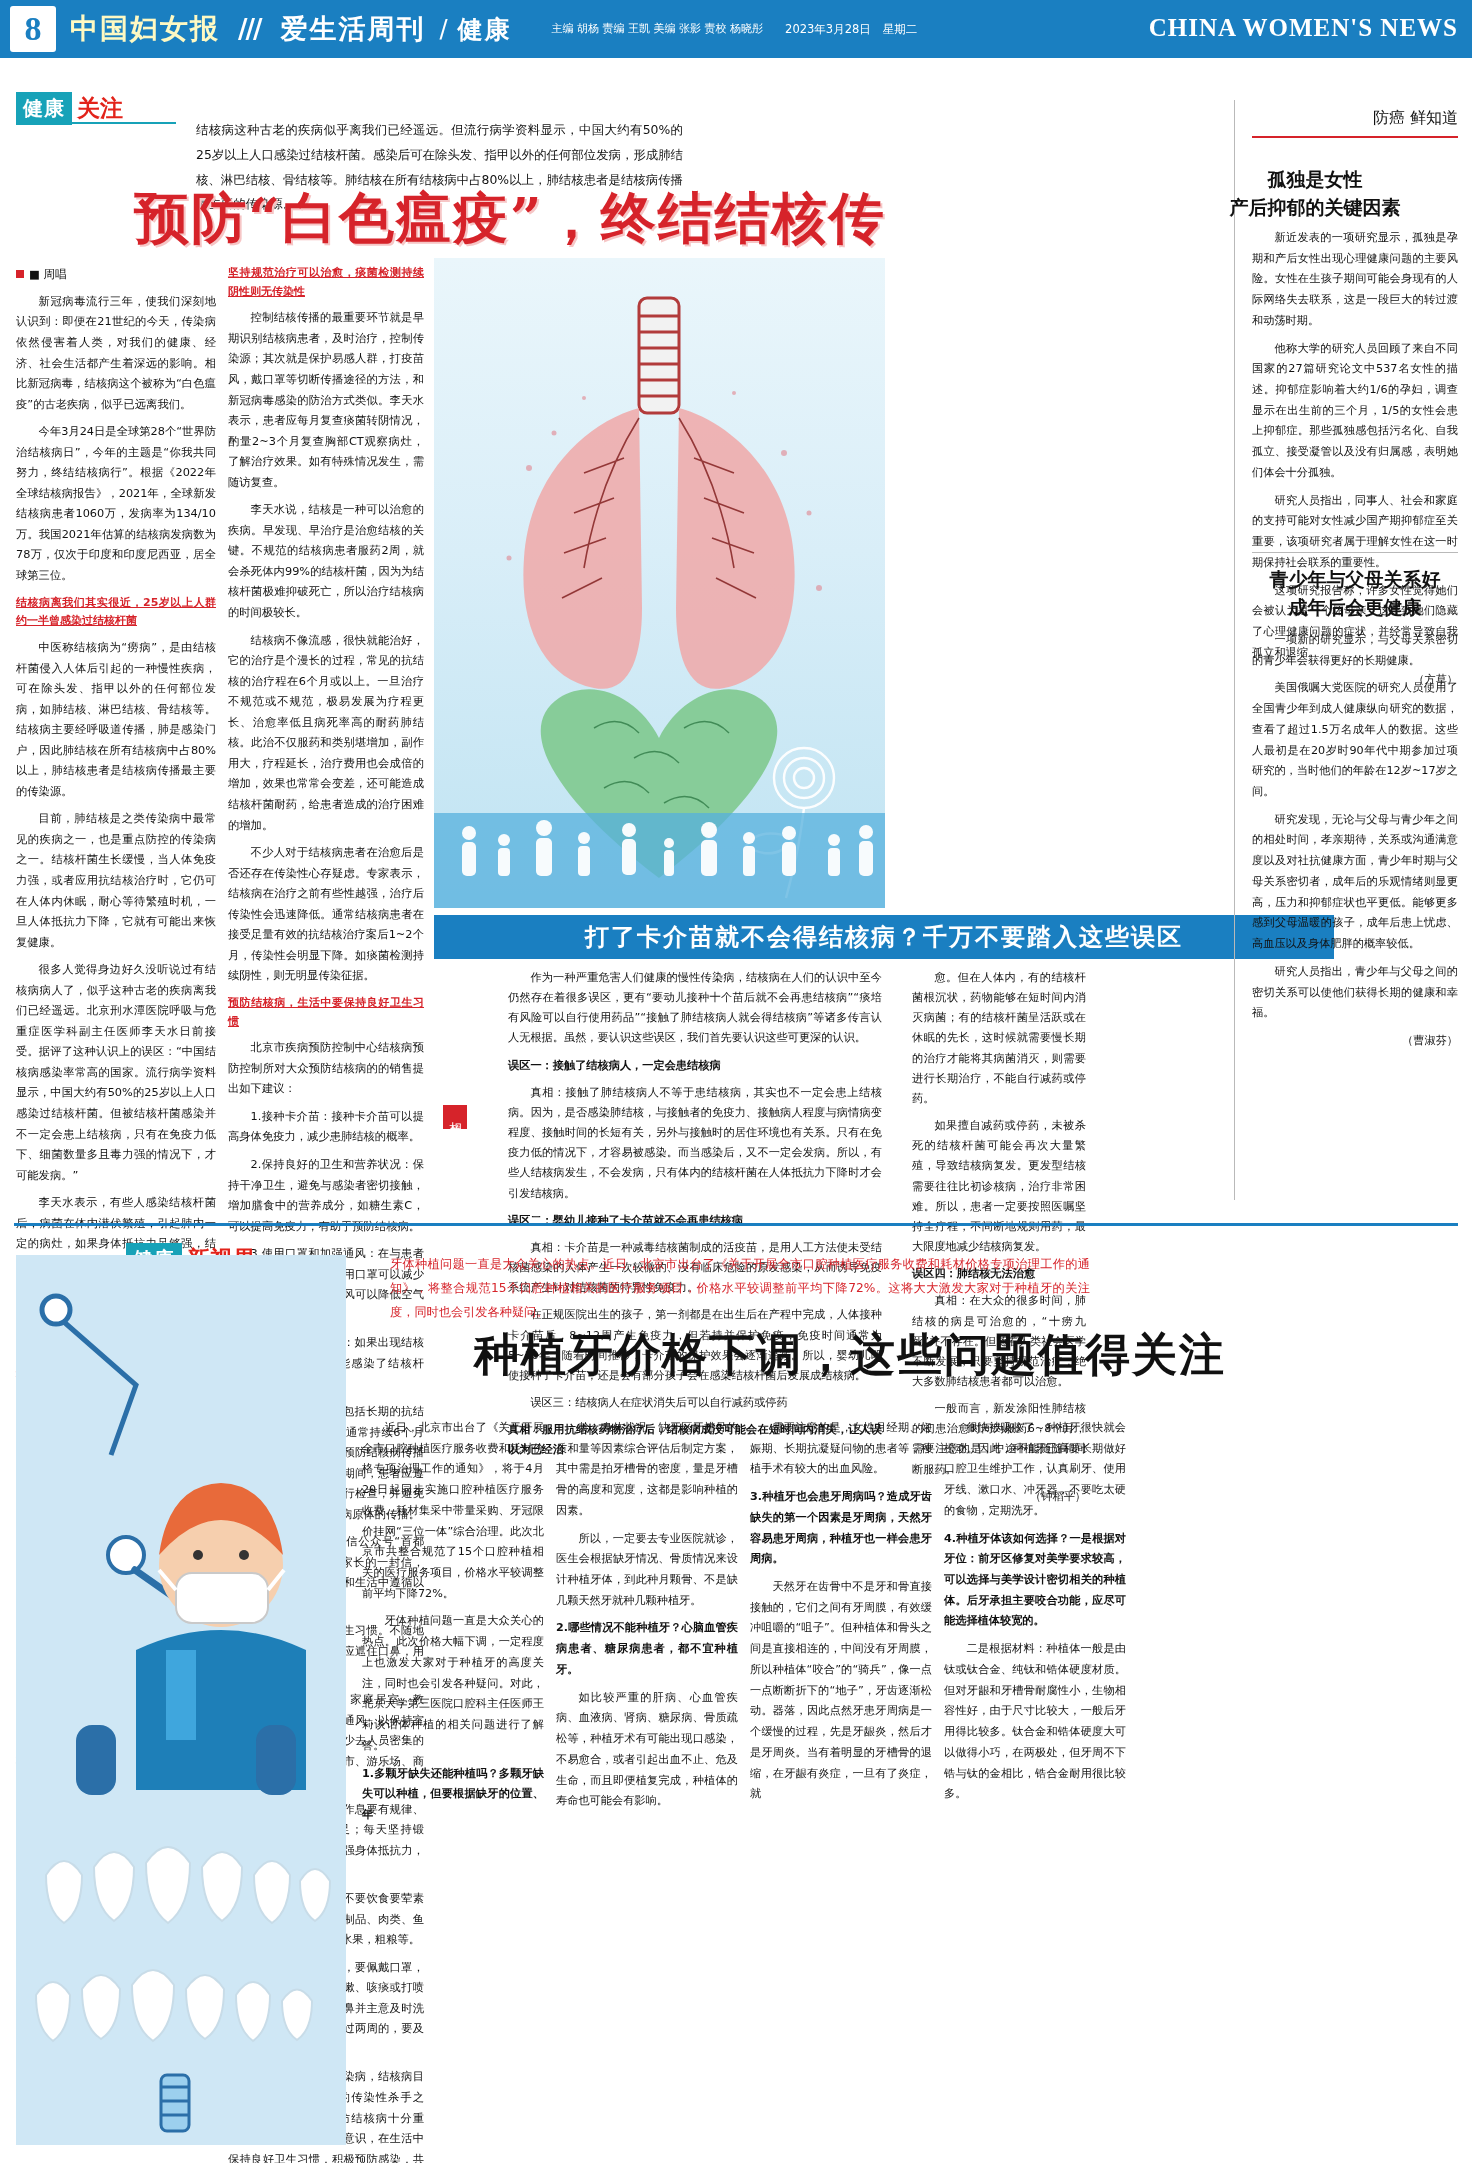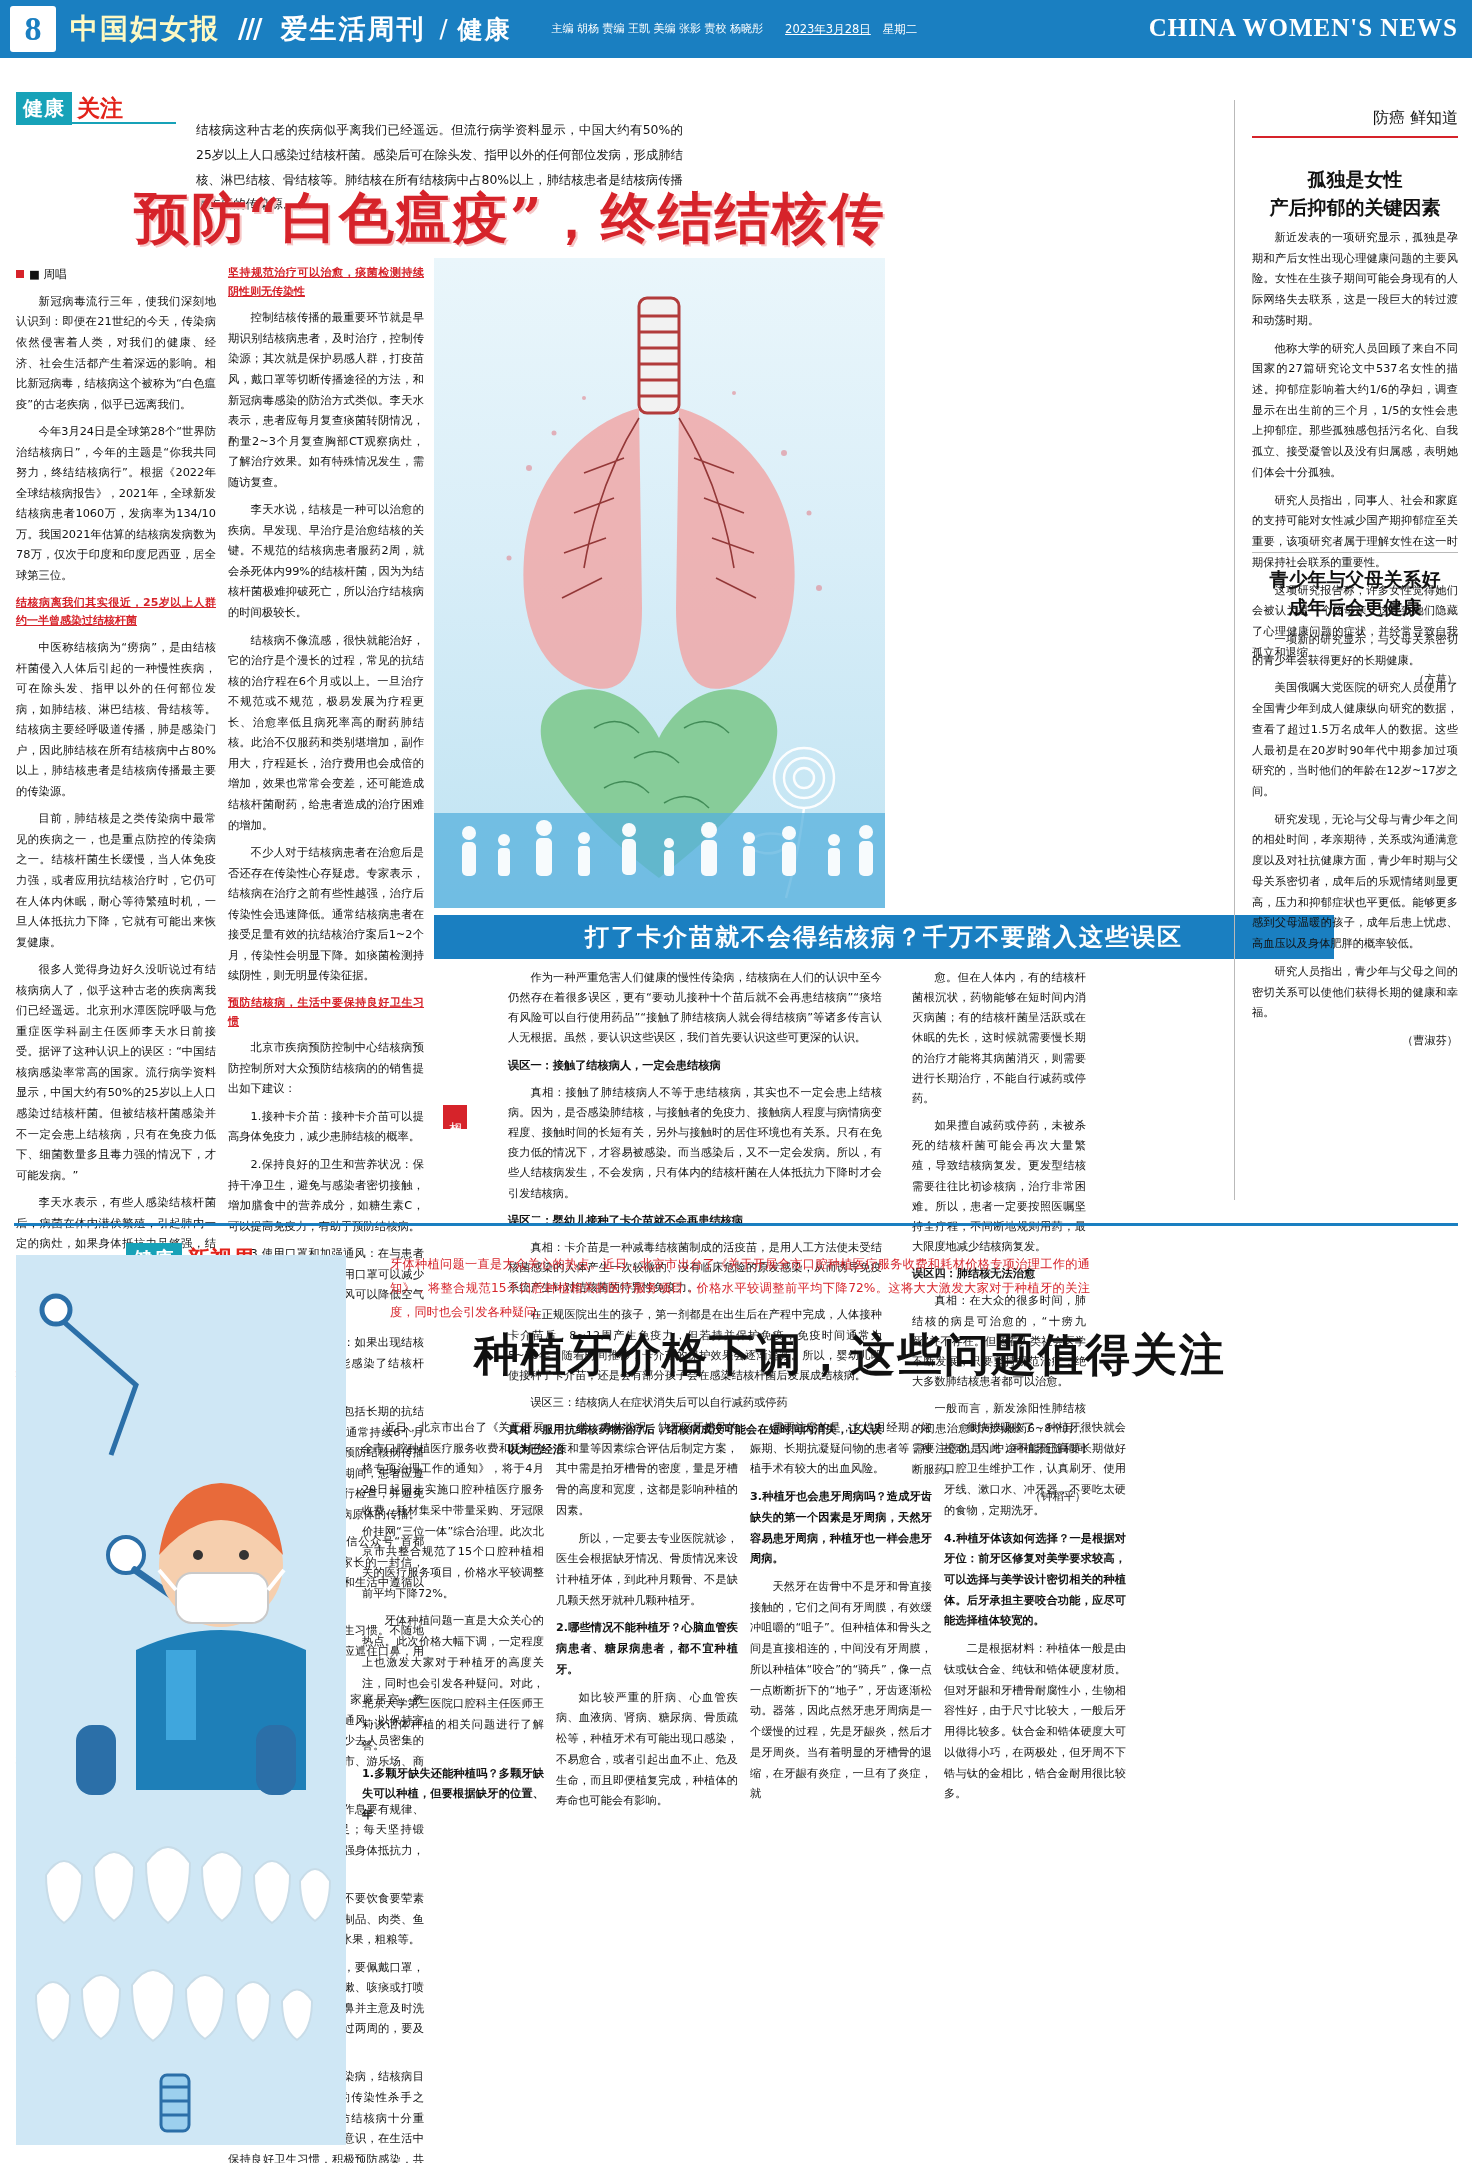--- a/index.html
+++ b/index.html
@@ -34,21 +34,21 @@
   .slashes { margin-left:18px; color:#ffffff; font-size:26px; letter-spacing:-2px; font-weight:bold;}
   .supp-title {
     margin-left:20px; color:#ffffff; font-size:27px; font-weight:bold; letter-spacing:2px;
   }
   .supp-sep { margin-left:14px; color:#ffffff; font-size:24px; }
   .supp-sub { margin-left:10px; color:#ffffff; font-size:25px; font-weight:bold; letter-spacing:2px;}
   .credits {
     margin-left:40px; color:#ffffff; font-size:11px; line-height:1.3;
     white-space:nowrap;
   }
-  .date-txt { margin-left:22px; color:#ffffff; font-size:11.5px;text-decoration:underline; }
+  .date-txt { margin-left:22px; color:#ffffff; font-size:11.5px; }
   .weekday { margin-left:12px; color:#ffffff; font-size:11.5px; }
   .en-name {
     position:absolute; right:14px; top:14px;
     color:#ffffff; font-size:25px; font-weight:bold; letter-spacing:1px;
     font-family:"Liberation Serif", serif;
   }
   
   .sec-badge {
     position:absolute; display:flex; align-items:center;
   }
@@ -301,21 +301,21 @@
 </div>
 
 <div class="divider-v" style="left:1234px; top:100px; height:1100px;"></div>
 
 <div style="position:absolute; left:1252px; top:108px; width:206px; text-align:right;">
   <span class="rh-red">防癌</span>
   <span class="rh-blue">鲜知道</span>
 </div>
 <div class="sec-rule" style="left:1252px; top:136px; width:206px; background:#d6232a;"></div>
 
-<div class="rail-title" style="left:1252px; top:166px; width:206px; white-space:pre-line;">孤独是女性
+<div class="rail-title" style="left:1212px; top:166px; width:206px; white-space:pre-line;">孤独是女性
 产后抑郁的关键因素</div>
 <div class="rail-body" style="left:1252px; top:228px; width:206px;">
   <p>新近发表的一项研究显示，孤独是孕期和产后女性出现心理健康问题的主要风险。女性在生孩子期间可能会身现有的人际网络失去联系，这是一段巨大的转过渡和动荡时期。</p>
   <p>他称大学的研究人员回顾了来自不同国家的27篇研究论文中537名女性的描述。抑郁症影响着大约1/6的孕妇，调查显示在出生前的三个月，1/5的女性会患上抑郁症。那些孤独感包括污名化、自我孤立、接受凝管以及没有归属感，表明她们体会十分孤独。</p>
   <p>研究人员指出，同事人、社会和家庭的支持可能对女性减少国产期抑郁症至关重要，该项研究者属于理解女性在这一时期保持社会联系的重要性。</p>
   <p>这项研究报告称，许多女性觉得她们会被认为是一个坏母亲，这导致她们隐藏了心理健康问题的症状，并经常导致自我孤立和退缩。</p>
   <p class="rail-sign">（方草）</p>
 </div>
 
 <div class="divider-h" style="left:1252px; top:552px; width:206px;"></div>

